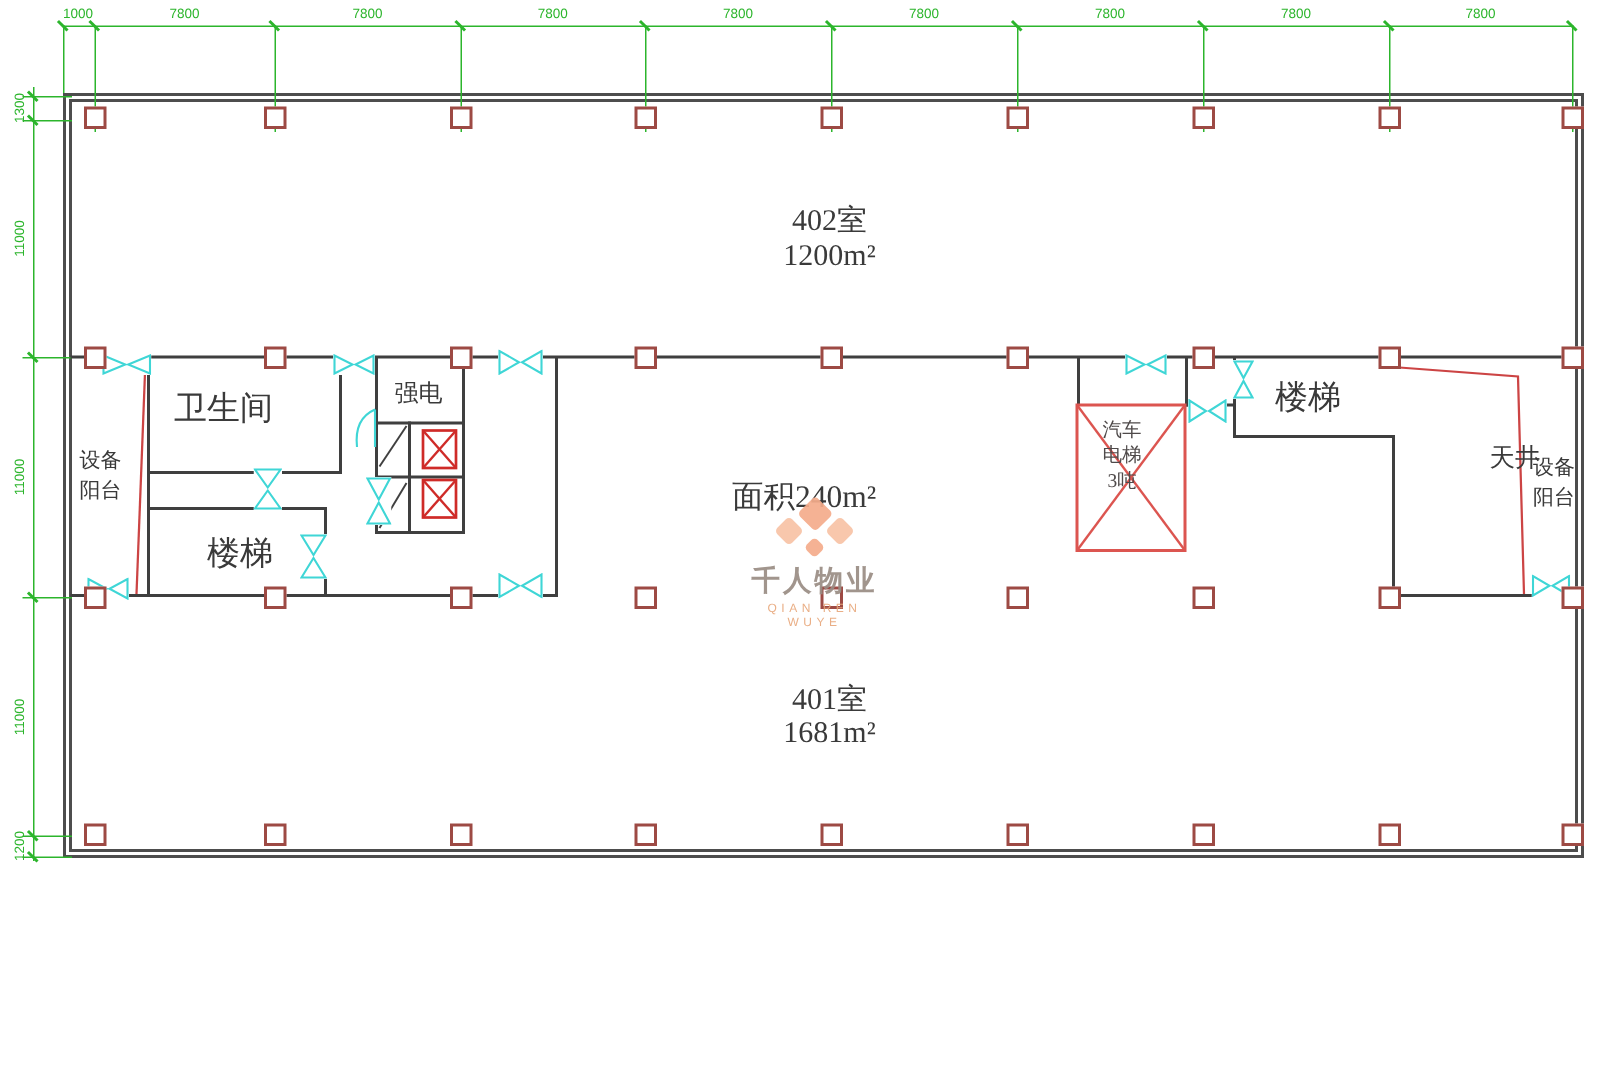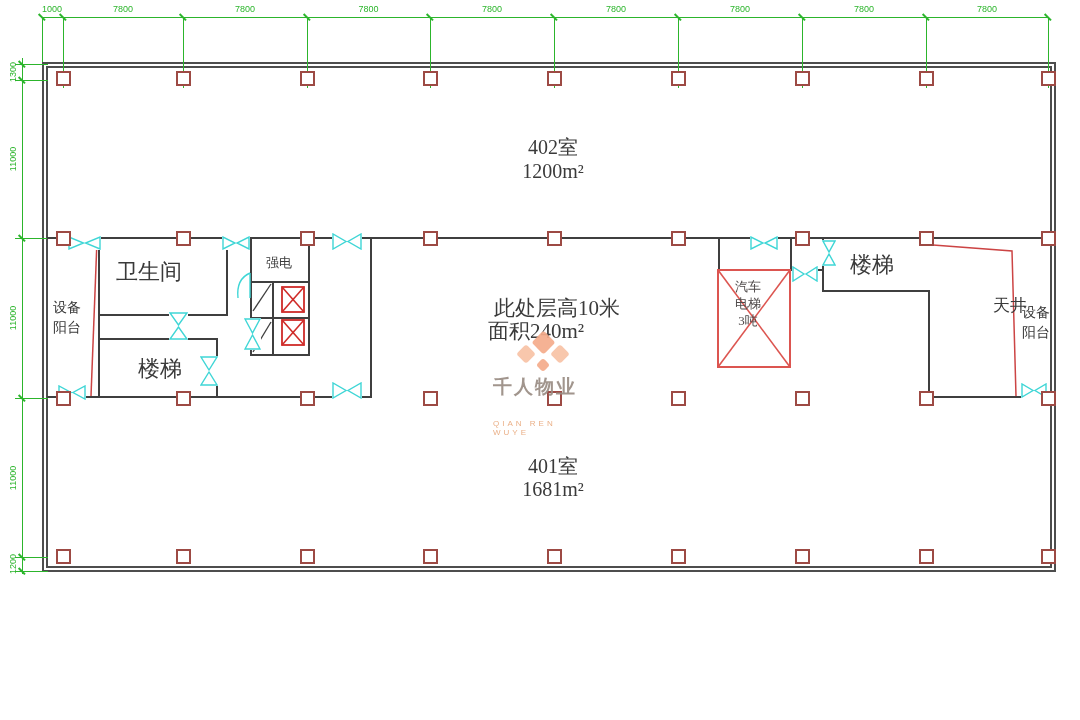--- a/index.html
+++ b/index.html
@@ -13,24 +13,24 @@
   .col{position:absolute;width:11px;height:11px;border:2px solid #9d4a44;background:#fff;z-index:5;}
   .lbl{position:absolute;transform:translate(-50%,-50%);white-space:nowrap;color:#3a3a3a;
        font-family:"Liberation Serif","DejaVu Serif",serif;z-index:6;}
   .lbl.vblock{text-align:left;}
   .dim{position:absolute;background:#2cb52c;z-index:2;}
   .dimlbl{position:absolute;transform:translate(-50%,-50%);color:#2cb52c;font-size:9px;
           white-space:nowrap;z-index:2;font-family:"Liberation Sans","DejaVu Sans",sans-serif;}
   .dimlbl.rot{transform:translate(-50%,-50%) rotate(-90deg);}
   .tick{position:absolute;width:9px;height:1.5px;background:#2cb52c;z-index:2;
         transform:translate(-50%,-50%) rotate(45deg);}
-  .watermark{position:absolute;z-index:7;opacity:.92;}
+  .watermark{position:absolute;z-index:7;text-align:center;opacity:.92;}
   .wm-name{color:#9a8d84;font-size:19px;font-weight:bold;letter-spacing:2px;
            font-family:"Liberation Serif","DejaVu Serif",serif;}
-  .wm-sub{color:#e8a87c;font-size:8px;letter-spacing:3px;margin-top:19px;}
+  .wm-sub{color:#e8a87c;font-size:8px;letter-spacing:3px;margin-top:1px;}
   .flower{position:relative;width:60px;height:40px;margin:0 auto;}
   .petal{position:absolute;background:#f5ac8b;transform:rotate(45deg);border-radius:3px;}
   .floor-title{position:absolute;transform:translate(-50%,-50%);color:#1c1c1c;font-size:44px;
                letter-spacing:6px;font-family:"Liberation Serif","DejaVu Serif",serif;z-index:6;}
   .elev-text{line-height:17px;text-align:center;color:#4f4a4a;font-size:13px;}
 </style>
 </head>
 <body>
 
 <div class="plan">
@@ -224,26 +224,25 @@
       <div class="col" style="left: 671px; top: 549px;"></div>
       <div class="col" style="left: 795px; top: 549px;"></div>
       <div class="col" style="left: 919px; top: 549px;"></div>
       <div class="col" style="left: 1041px; top: 549px;"></div>
     </div>
 
   <div class="lbl" style="left:553px;top:147px;font-size:20px">402室</div>
   <div class="lbl" style="left:553px;top:171px;font-size:20px">1200m²</div>
   <div class="lbl" style="left:553px;top:466px;font-size:20px">401室</div>
   <div class="lbl" style="left:553px;top:489px;font-size:20px">1681m²</div>
-  <div class="lbl" style="left:557px;top:308px;font-size:21px">此处层高10米</div>
   <div class="lbl" style="left:536px;top:331px;font-size:21px">面积240m²</div>
   <div class="lbl" style="left:149px;top:272px;font-size:22px">卫生间</div>
   <div class="lbl" style="left:160px;top:369px;font-size:22px">楼梯</div>
   <div class="lbl" style="left:872px;top:265px;font-size:22px">楼梯</div>
-  <div class="lbl" style="left:279px;top:263px;font-size:13px">强电</div>
+  <div class="lbl" style="left:279px;top:263px;font-size:16px">强电</div>
   <div class="lbl" style="left:1010px;top:305px;font-size:17px">天井</div>
 
   <div class="lbl vblock" style="left:67px;top:318px;font-size:14px;line-height:20px">
     <div>设备</div>
     <div>阳台</div>
   </div>
   <div class="lbl vblock" style="left:1036px;top:323px;font-size:14px;line-height:20px">
     <div>设备</div>
     <div>阳台</div>
   </div>

